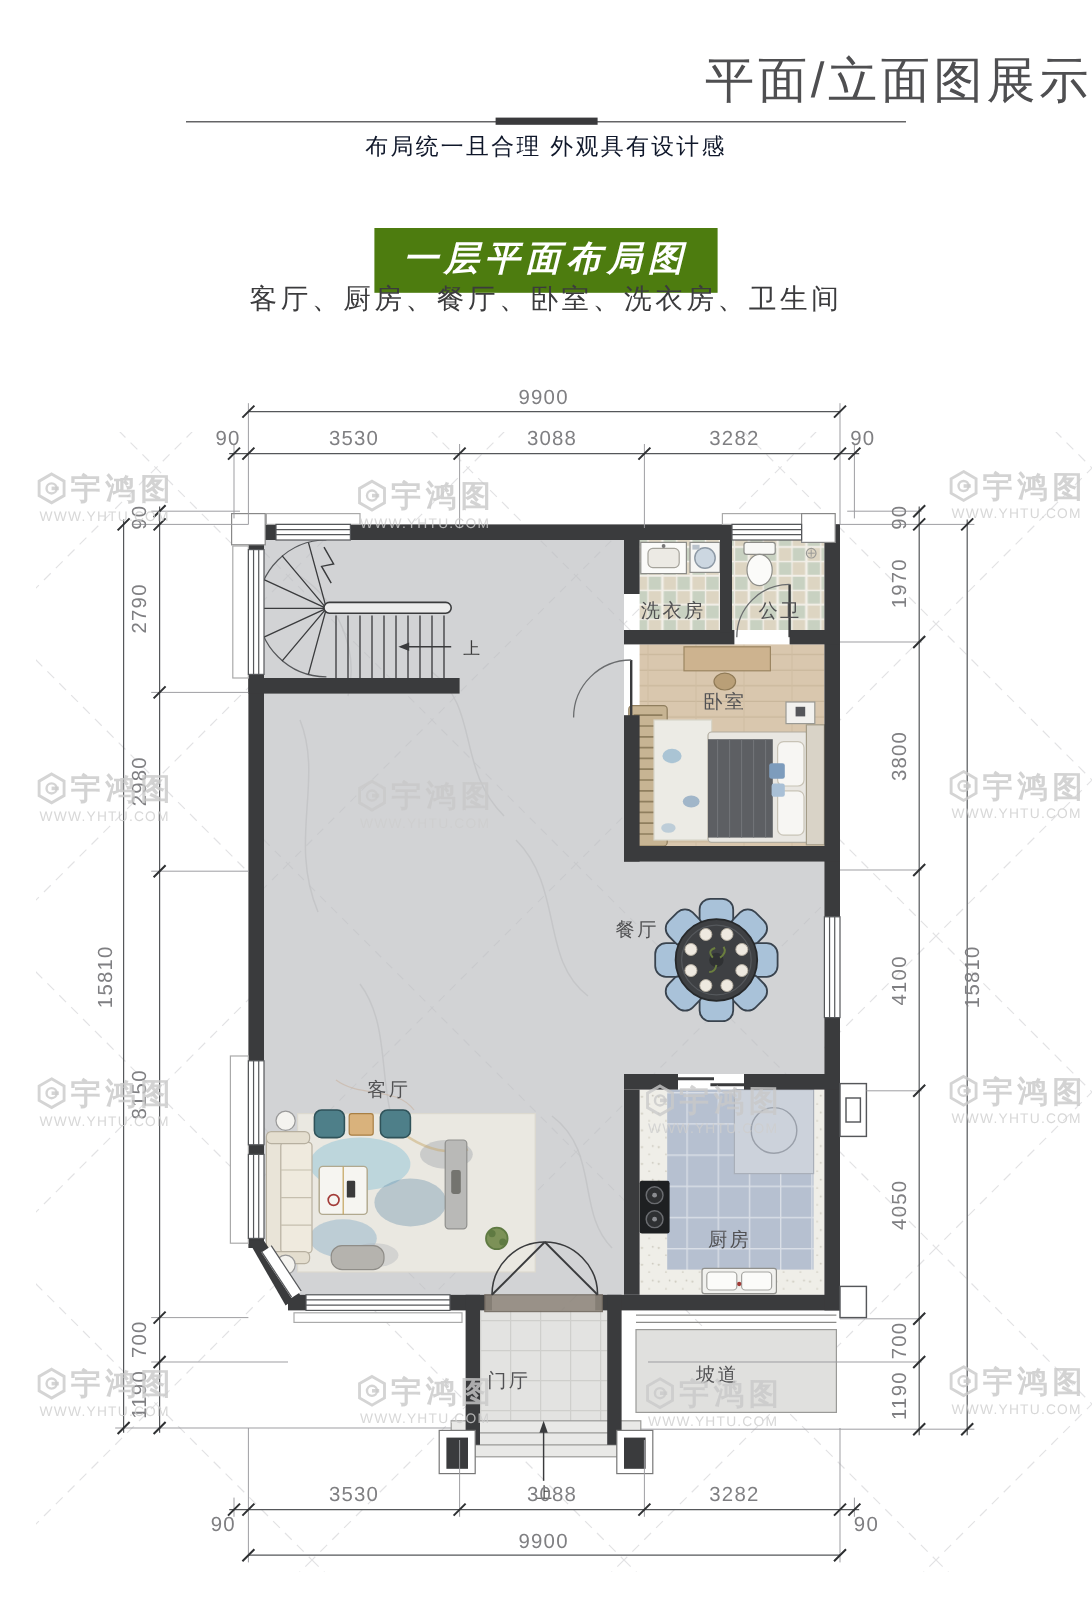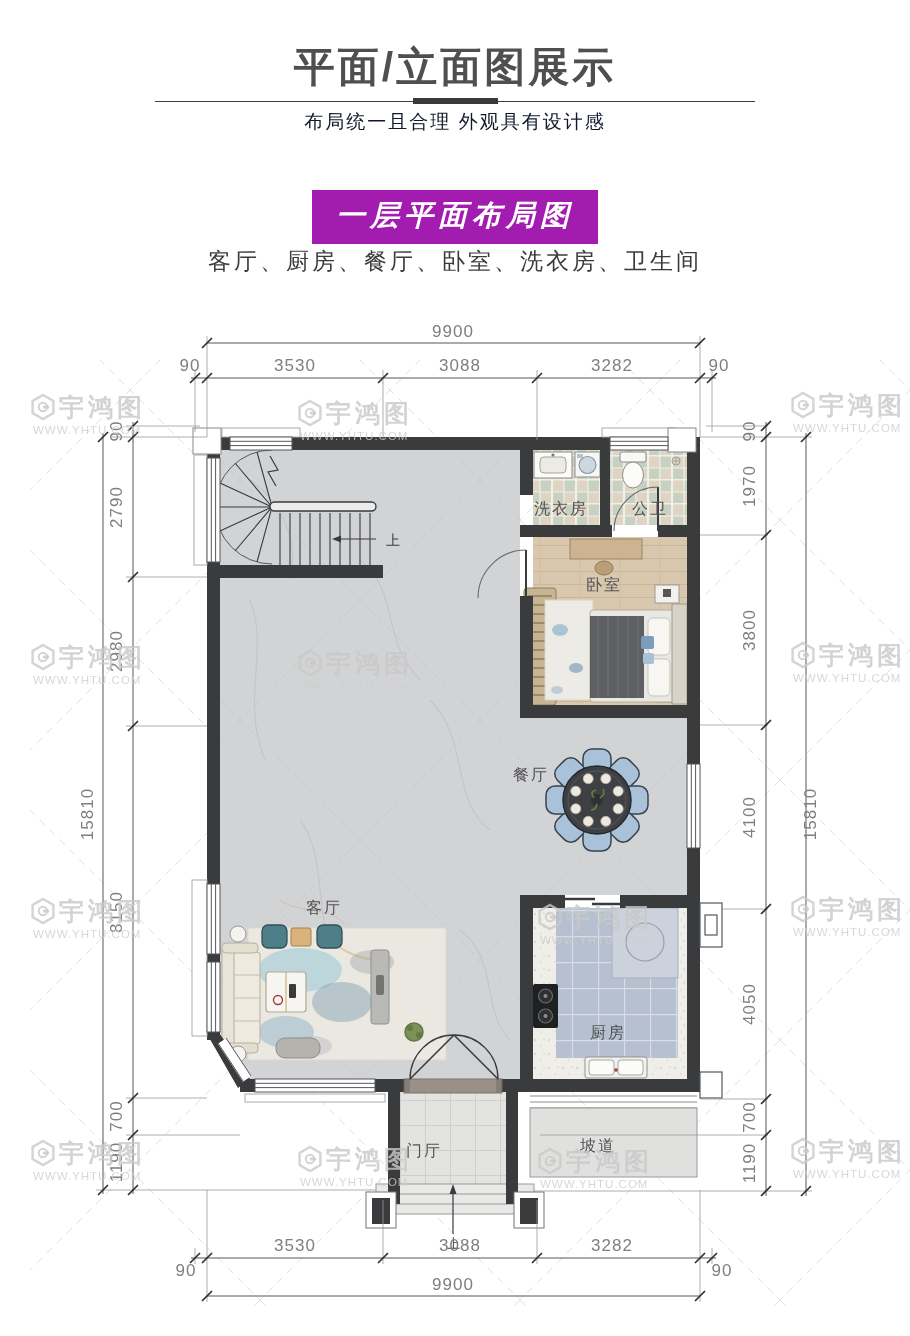--- a/index.html
+++ b/index.html
@@ -1,26 +1,26 @@
 <!DOCTYPE html>
 <html><head>
 <meta charset="utf-8">
 <style>
   html,body{margin:0;padding:0;background:#ffffff;}
   body{width:910px;height:1336px;position:relative;overflow:hidden;
        font-family:"Liberation Sans","DejaVu Sans",sans-serif;}
   .hdr{position:absolute;left:0;width:100%;text-align:center;}
-  .title{top:40px;font-size:41px;color:#4f4f51;letter-spacing:3px;font-weight:700;}
+  .title{top:40px;font-size:41px;color:#4f4f51;letter-spacing:3px;font-weight:400;text-align:right;}
   .divider{position:absolute;top:101px;left:155px;width:600px;border-top:1px solid #3f3f41;}
   .divider-chip{position:absolute;top:98px;left:413px;width:85px;height:6px;background:#3a3a3c;}
   .subtitle{top:109px;font-size:19px;color:#0f172a;letter-spacing:2px;}
   .banner{position:absolute;top:190px;left:50%;transform:translateX(-50%);
-          background:#a21caf;color:#fff;font-size:29px;font-weight:700;font-style:italic;
+          background:#4d7c0f;color:#fff;font-size:29px;font-weight:700;font-style:italic;
           letter-spacing:5px;padding:6px 24px 8px 24px;}
-  .rooms-line{top:246px;font-size:23px;color:#3b3b3d;letter-spacing:3px;}
+  .rooms-line{top:234px;font-size:23px;color:#3b3b3d;letter-spacing:3px;}
   svg{position:absolute;left:0;top:0;}
   svg text{font-family:"Liberation Sans","DejaVu Sans",sans-serif;}
   .dim{font-size:17px;fill:#7f7f82;letter-spacing:1px;}
   .dimline{stroke:#55575a;stroke-width:1;}
   .tick{stroke:#2f3133;stroke-width:1.7;}
   .ext{stroke:#9a9a9e;stroke-width:0.8;}
   .rlabel{font-size:16px;fill:#515153;letter-spacing:2px;}
   .uplabel{font-size:14px;fill:#3a3a3a;}
   .wm-name{font-size:25px;font-weight:700;fill:#c9c9c9;letter-spacing:4px;opacity:.8;}
   .wm-url{font-size:11.5px;fill:#cecece;letter-spacing:1px;opacity:.8;}

